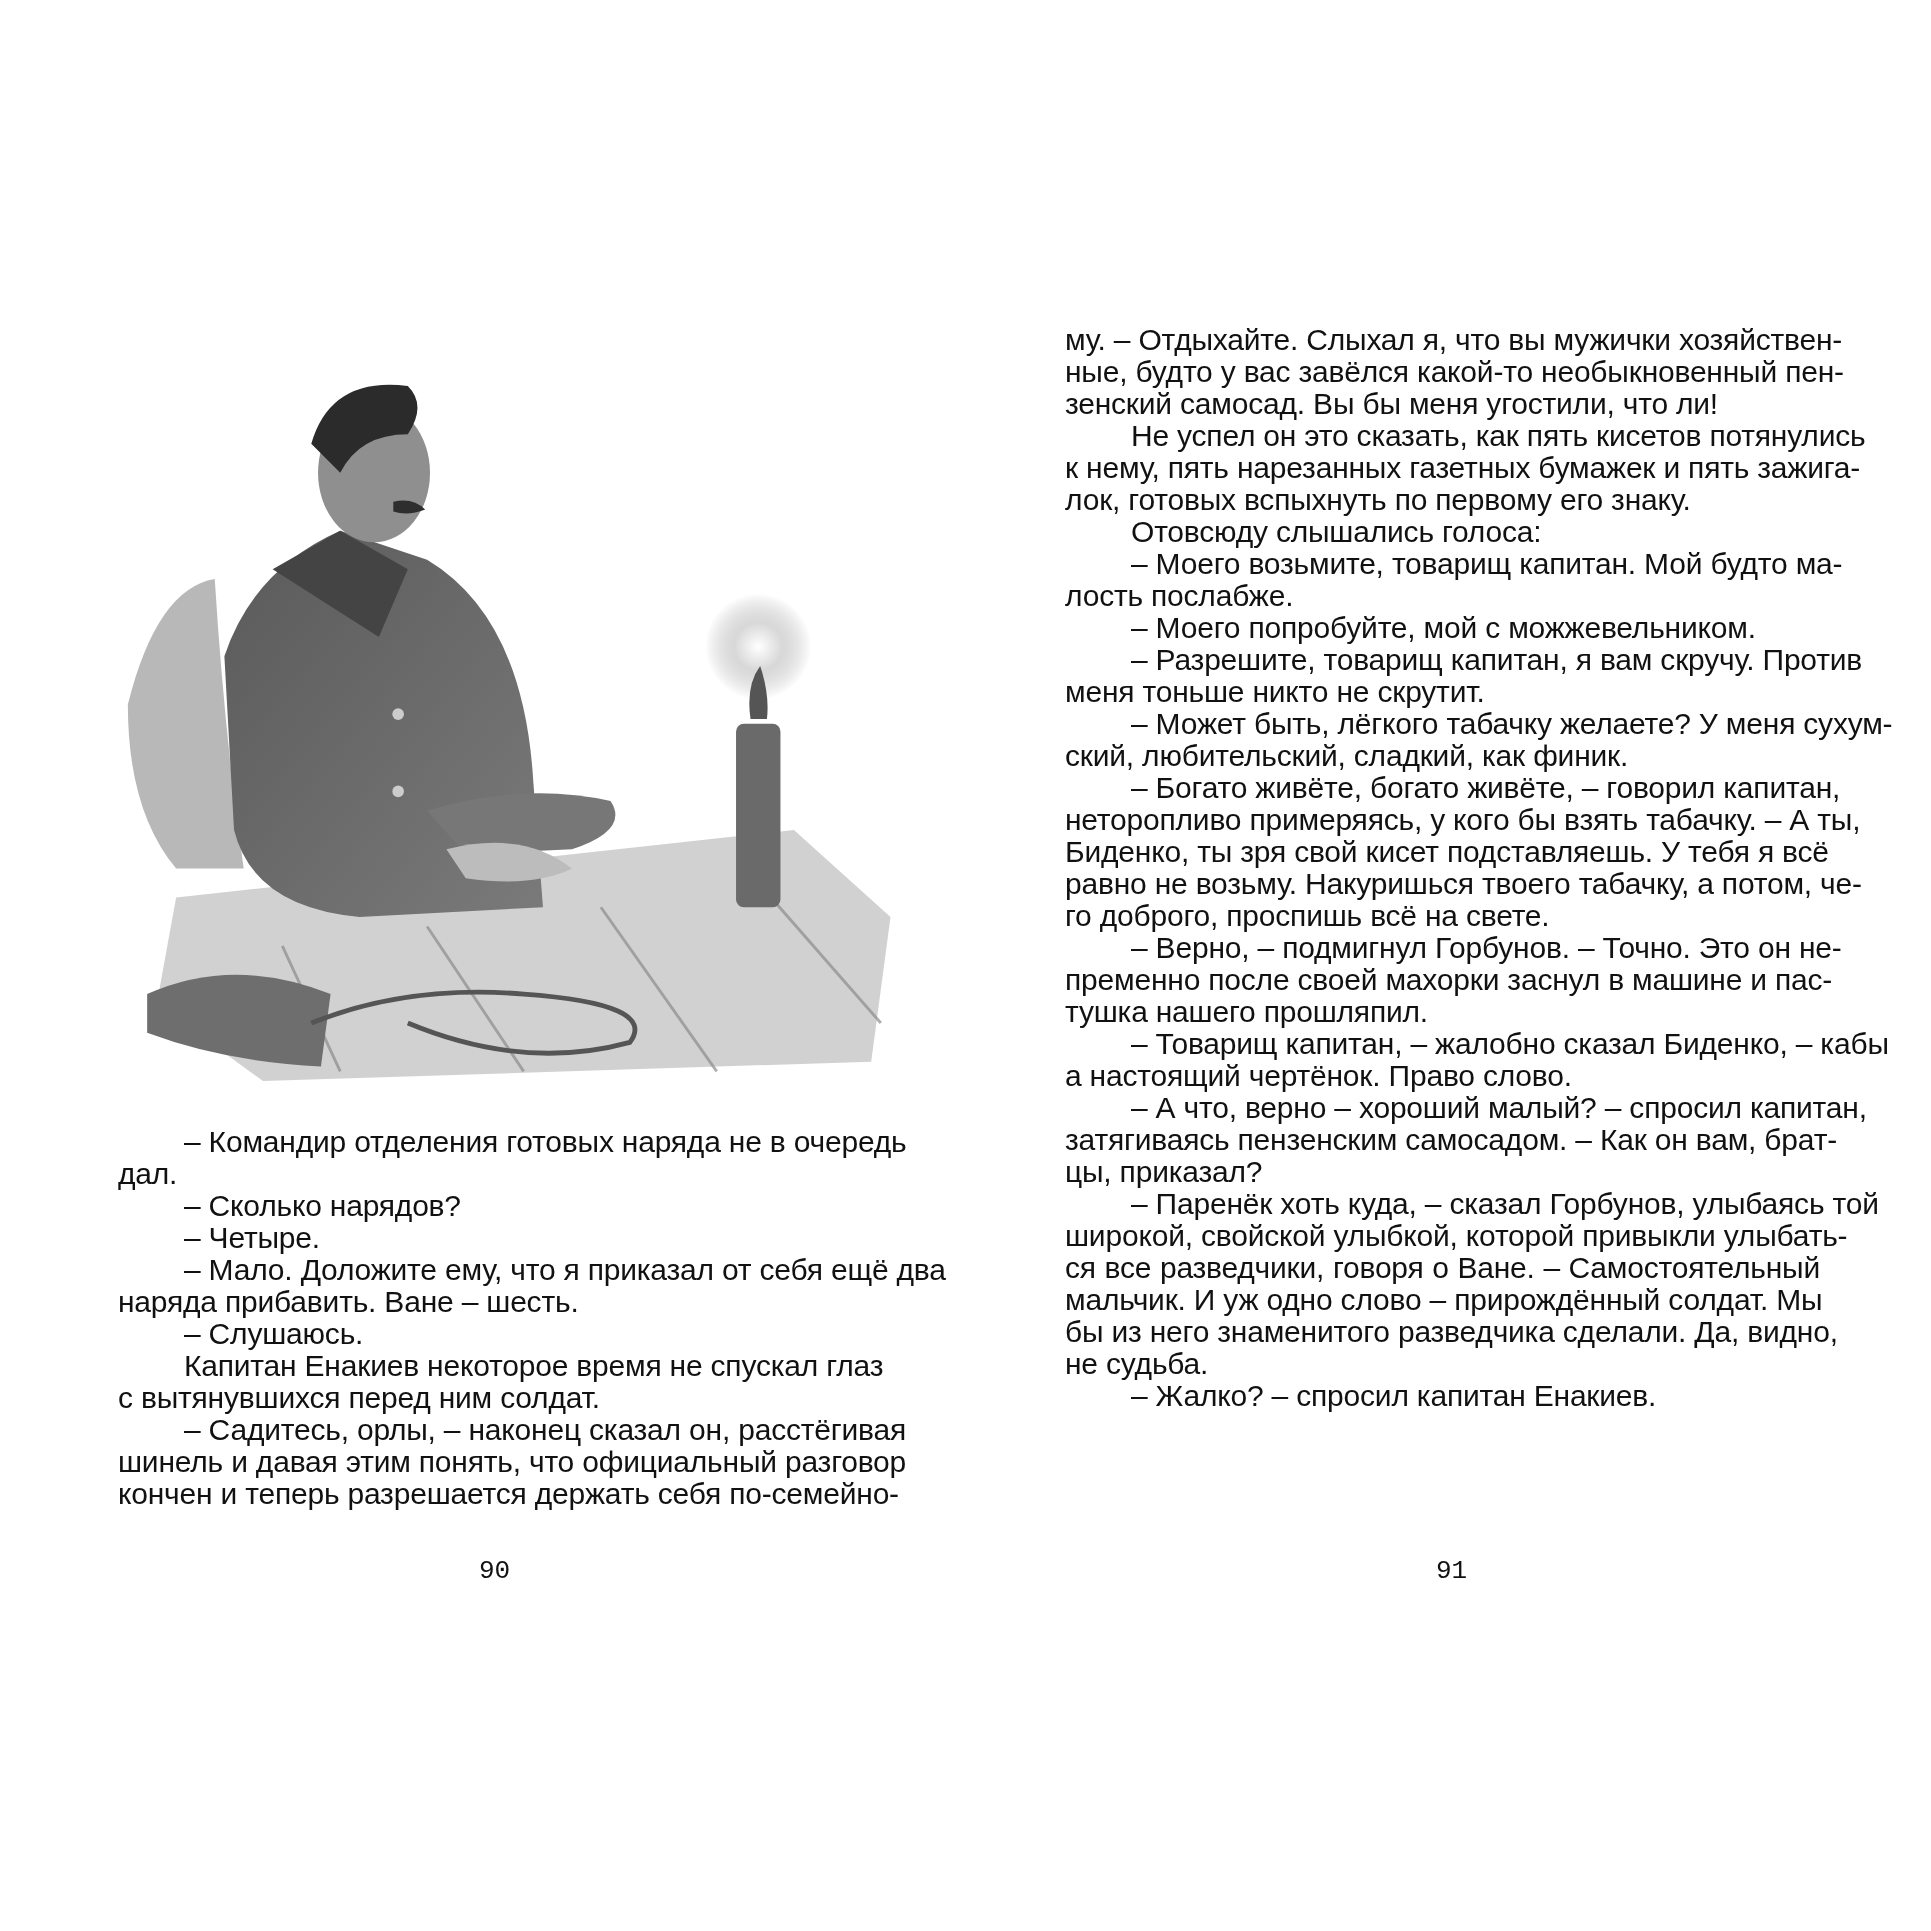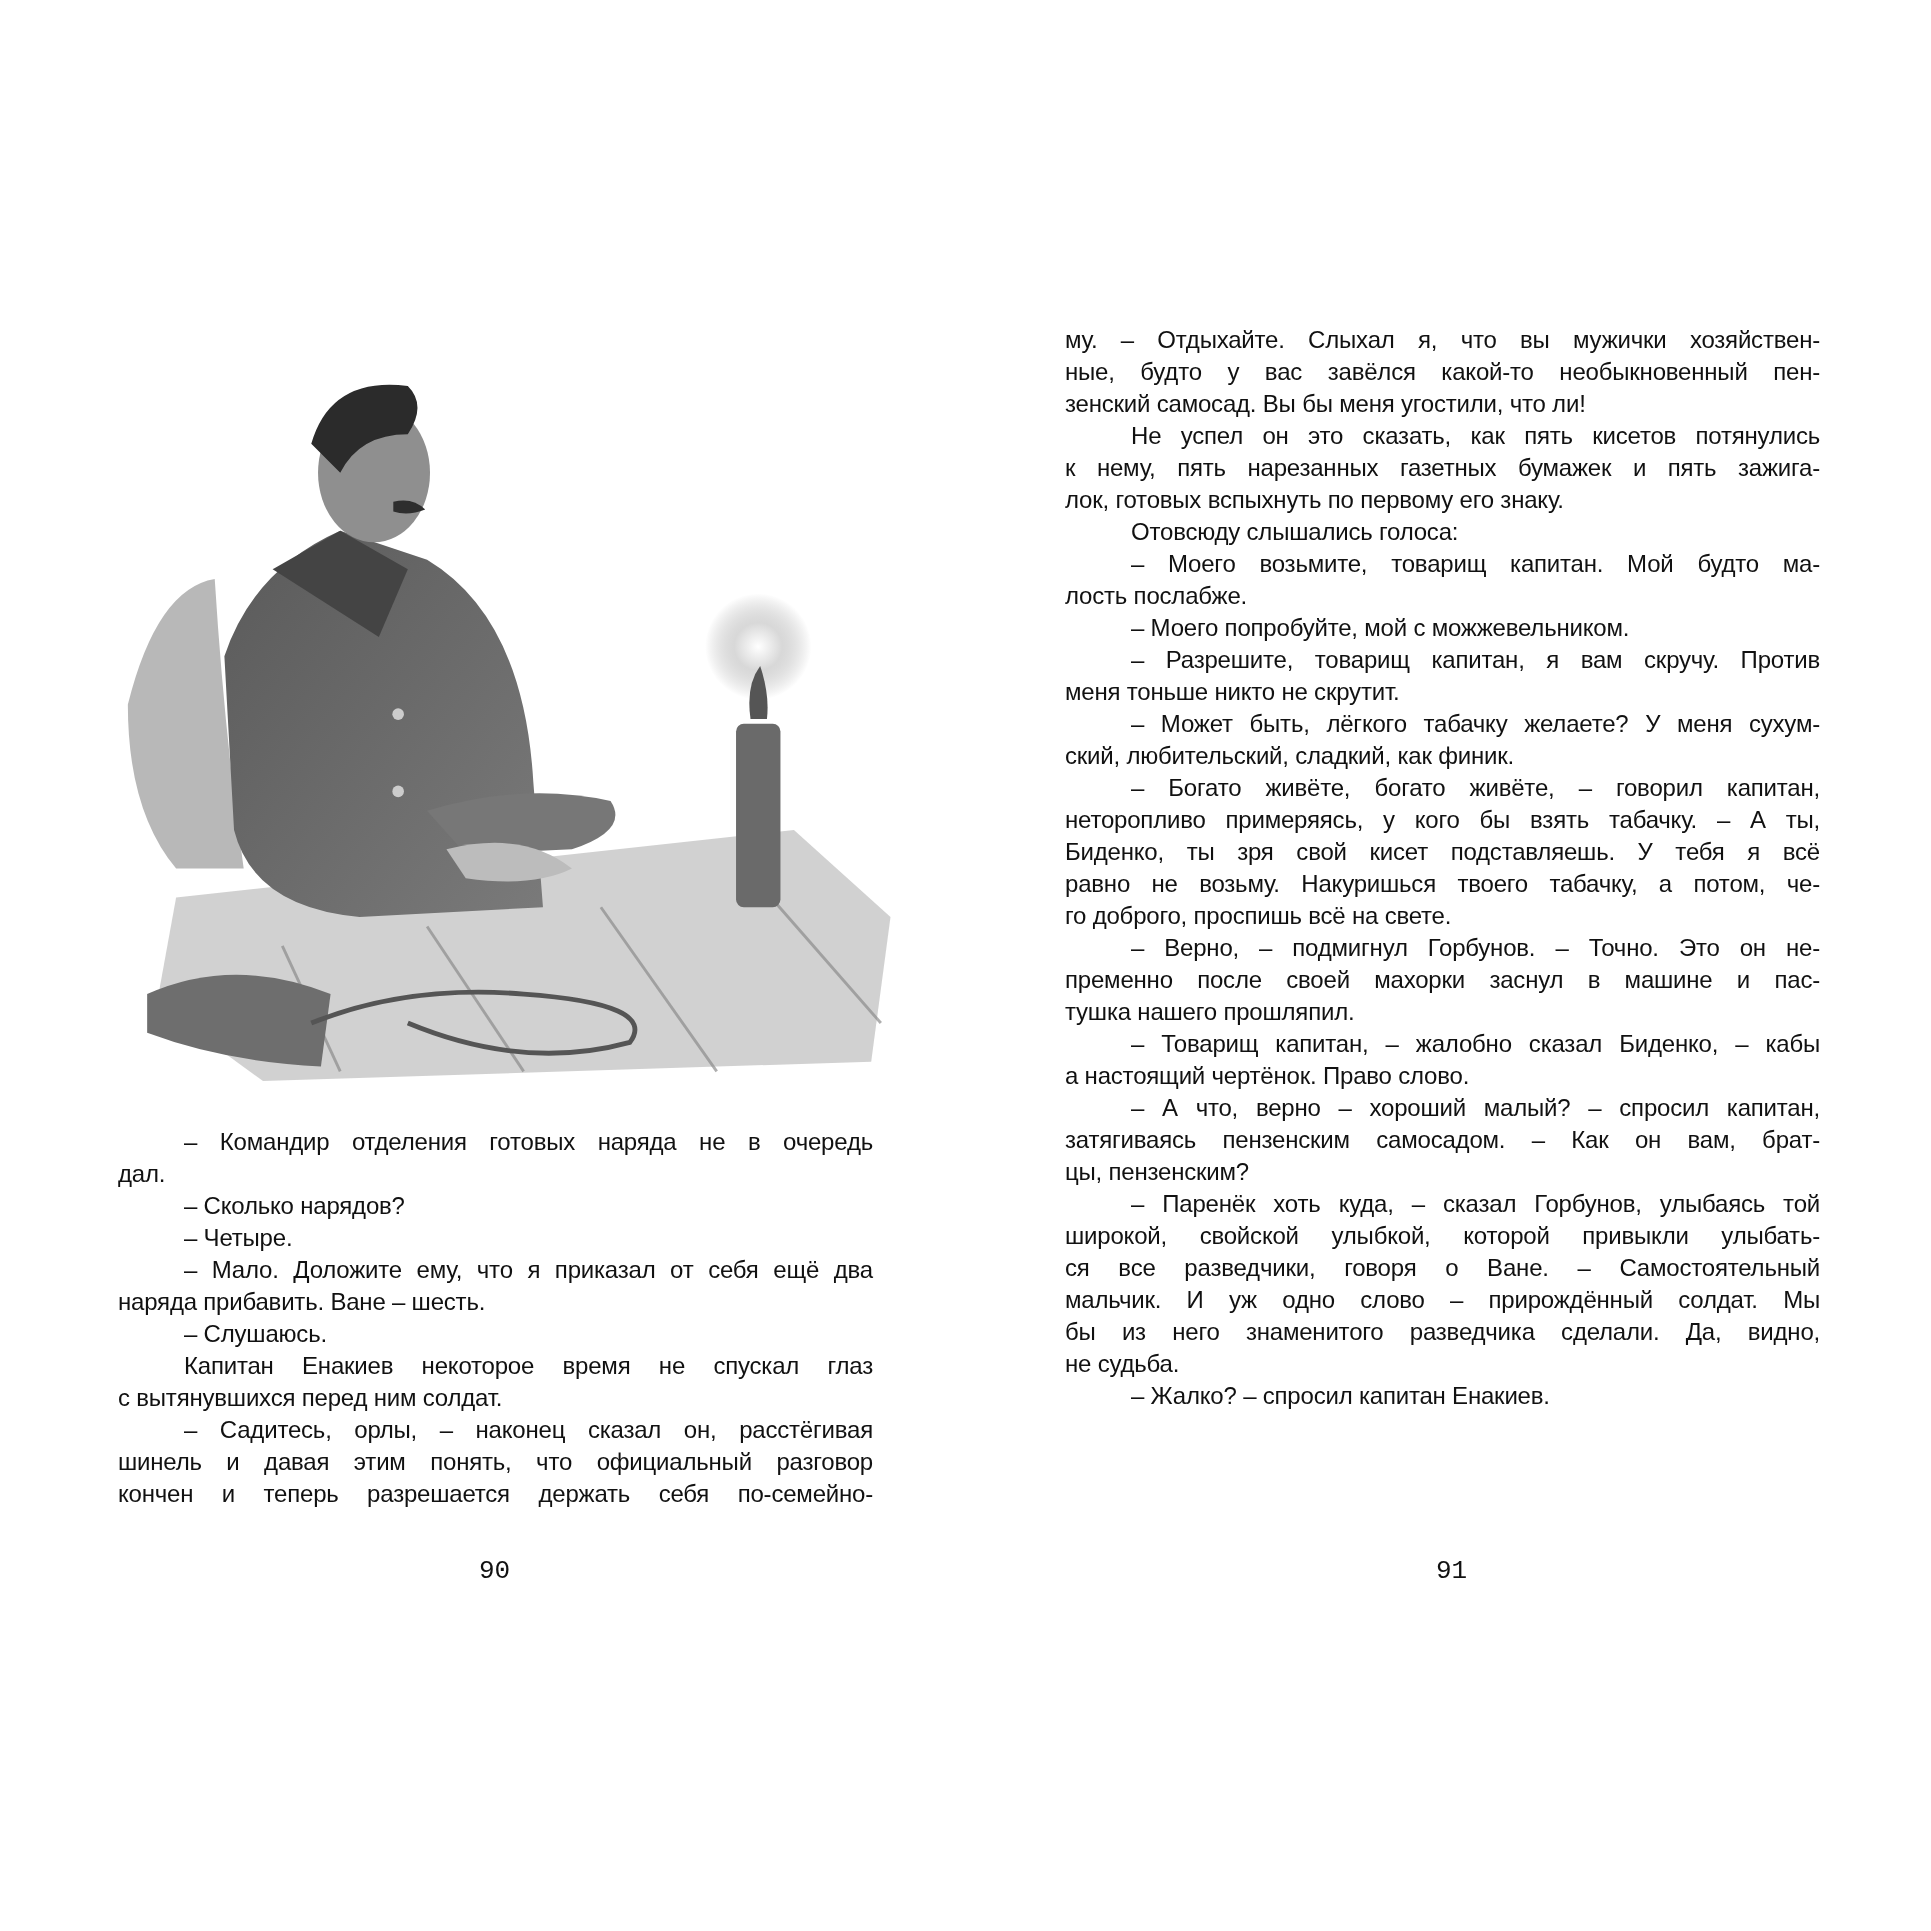--- a/index.html
+++ b/index.html
@@ -5,21 +5,21 @@
     html, body { margin: 0; padding: 0; background: #ffffff; }
     body { width: 1931px; height: 1931px; position: relative; overflow: hidden;
            font-family: "Liberation Sans", "DejaVu Sans", sans-serif; color: #111111; }
     .page { position: absolute; top: 0; height: 1931px; }
     .page-left { left: 0; width: 966px; }
     .page-right { left: 966px; width: 966px; }
 
     .illustration { position: absolute; left: 118px; top: 328px; width: 792px; height: 753px; }
     .illustration svg { width: 100%; height: 100%; display: block; }
 
-    .text-block { position: absolute; font-size: 24px; line-height: 32px; letter-spacing: -0.2px; }
+    .text-block { position: absolute; font-size: 30px; line-height: 32px; letter-spacing: -0.2px; }
     .left-text { left: 118px; top: 1126px; width: 755px; }
     .right-text { left: 99px; top: 324px; width: 755px; }
     .line { display: block; white-space: nowrap; text-align: justify; text-align-last: justify; height: 32px; }
     .line.last { text-align-last: left; }
     .line.indent { padding-left: 66px; }
 
     .page-number { position: absolute; top: 1556px; font-size: 26px; width: 77px; text-align: center; font-family: Liberation Mono, monospace; }
     .page-left .page-number { left: 456px; }
     .page-right .page-number { left: 447px; }
   </style>
@@ -114,21 +114,21 @@
       <span class="line">Биденко, ты зря свой кисет подставляешь. У тебя я всё</span>
       <span class="line">равно не возьму. Накуришься твоего табачку, а потом, че-</span>
       <span class="line last">го доброго, проспишь всё на свете.</span>
       <span class="line indent">– Верно, – подмигнул Горбунов. – Точно. Это он не-</span>
       <span class="line">пременно после своей махорки заснул в машине и пас-</span>
       <span class="line last">тушка нашего прошляпил.</span>
       <span class="line indent">– Товарищ капитан, – жалобно сказал Биденко, – кабы</span>
       <span class="line last">а настоящий чертёнок. Право слово.</span>
       <span class="line indent">– А что, верно – хороший малый? – спросил капитан,</span>
       <span class="line">затягиваясь пензенским самосадом. – Как он вам, брат-</span>
-      <span class="line last">цы, пензенским?</span>
+      <span class="line last">цы, приказал?</span>
       <span class="line indent">– Паренёк хоть куда, – сказал Горбунов, улыбаясь той</span>
       <span class="line">широкой, свойской улыбкой, которой привыкли улыбать-</span>
       <span class="line">ся все разведчики, говоря о Ване. – Самостоятельный</span>
       <span class="line">мальчик. И уж одно слово – прирождённый солдат. Мы</span>
       <span class="line">бы из него знаменитого разведчика сделали. Да, видно,</span>
       <span class="line last">не судьба.</span>
       <span class="line indent last">– Жалко? – спросил капитан Енакиев.</span>
     </div>
 
   <div class="page-number">91</div>

